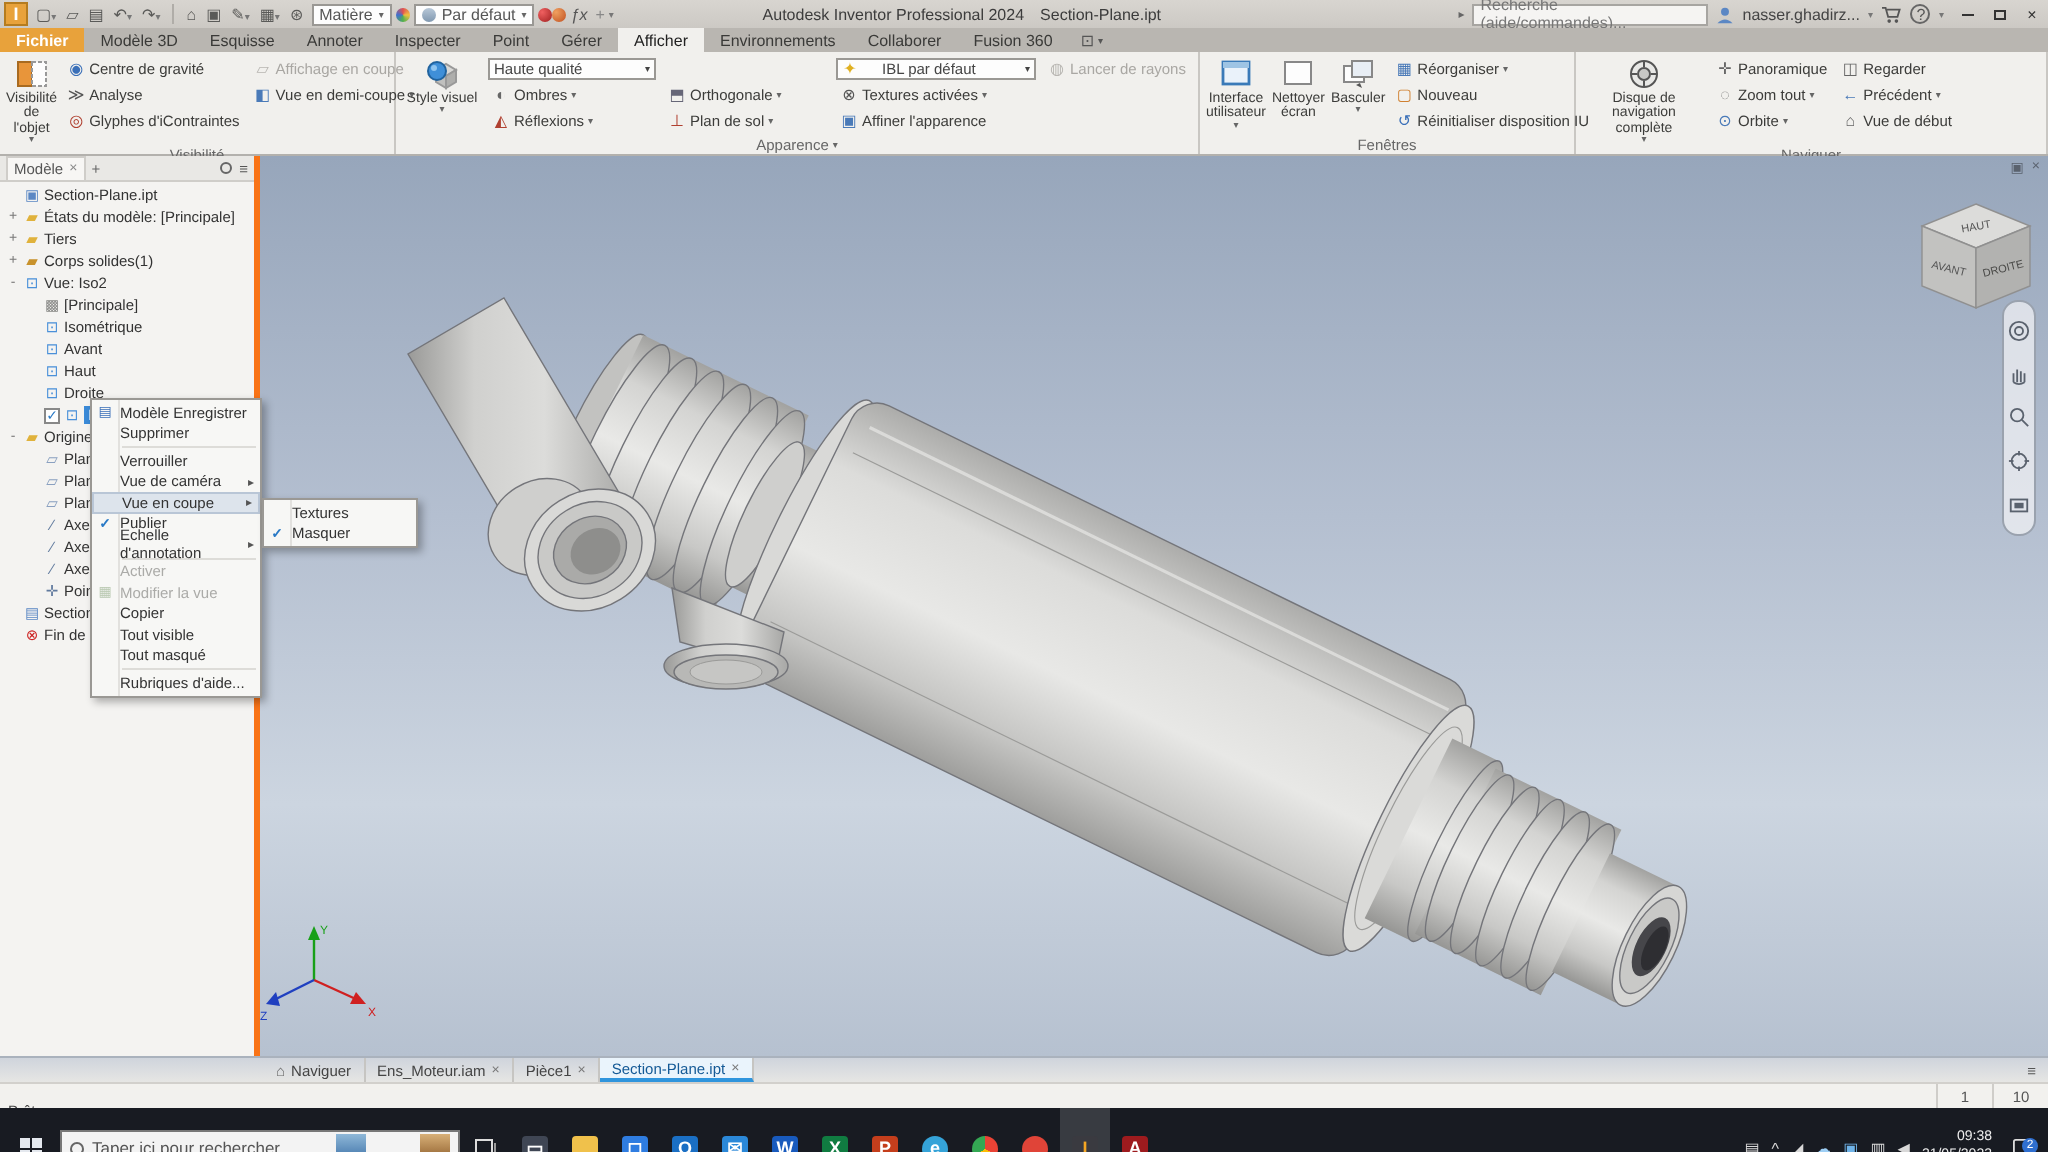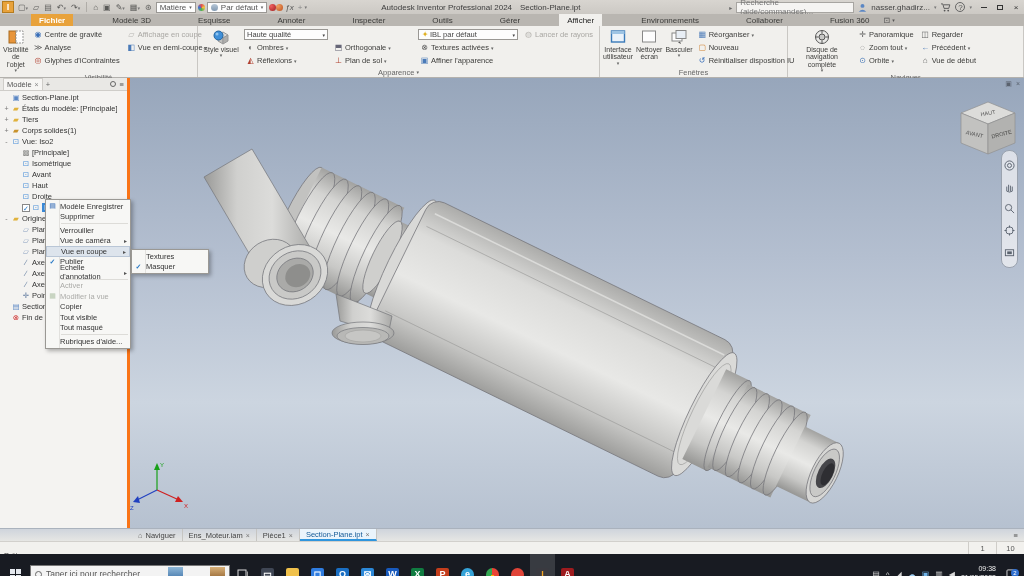--- a/index.html
+++ b/index.html
@@ -19,38 +19,38 @@
   .tb-title { flex:0 0 auto; margin:0 auto; color:#3c3c3c; display:flex; gap:8px; }
   .tb-right { display:flex; align-items:center; gap:4px; margin-left:auto; }
   .searchbox { background:#f5f4f2; border:1px solid #a7a5a1; height:11px; width:118px; display:flex; align-items:center; padding:0 3px; color:#777; }
   .winbtns { display:flex; }
   .winbtn { width:16px; height:13px; display:flex; align-items:center; justify-content:center; color:#333; font-size:8px; }
   .minbar { width:6px; height:1px; background:#333; display:inline-block; }
   .restore { width:6px; height:5px; border:1px solid #333; display:inline-block; }
 
   
   .menubar { position:absolute; left:0; top:14px; width:1024px; height:12px; background:#b9b6b1; display:flex; align-items:stretch; font-size:8px; color:#3a3a38; }
-  .mtab { display:flex; align-items:center; padding:0 8px; cursor:default;margin-left:31px; }
+  .mtab { display:flex; align-items:center; padding:0 8px; cursor:default; }
   .mtab.file { background:#e8a23b; color:#fff; font-weight:bold; }
   .mtab.active { background:#f1f0ed; color:#222; }
   .mtab-extra { margin-left:6px; display:flex; align-items:center; color:#555; gap:2px; }
 
   
   .ribbon { position:absolute; left:0; top:26px; width:1024px; height:52px; background:#f1f0ed; border-bottom:1px solid #b3b1ad; display:flex; }
   .rgroup { height:100%; border-right:1px solid #c9c7c3; display:flex; flex-direction:column; }
   .rbody { flex:1; display:flex; padding:2px 3px 0 3px; gap:3px; }
   .rlabel { height:11px; display:flex; align-items:center; justify-content:center; font-size:7.5px; color:#666; gap:2px; }
   .bigbtn { width:40px; display:flex; flex-direction:column; align-items:center; justify-content:flex-start; text-align:center; font-size:7px; color:#3c3c3a; line-height:1.05; padding-top:1px; }
   .bigbtn .bicon { width:16px; height:16px; margin-bottom:1px; }
   .rcol { display:flex; flex-direction:column; justify-content:flex-start; }
   .ritem { height:13px; display:flex; align-items:center; gap:2px; padding:0 2px; font-size:7.5px; color:#3c3c3a; white-space:nowrap; }
   .ritem.dis { color:#a9a7a3; }
   .ric { width:9px; height:9px; display:inline-flex; align-items:center; justify-content:center; font-size:8px; flex:0 0 9px; }
   .rarr { font-size:5px; color:#666; }
-  .rsel { background:#fdfdfd; border:1px solid #9a9894; height:11px; display:flex; align-items:center; gap:1px; padding:0 2px; font-size:7.5px; color:#444; margin:1px 0; }
+  .rsel { background:#fdfdfd; border:1px solid #9a9894; height:11px; display:flex; align-items:center; gap:12px; padding:0 2px; font-size:7.5px; color:#444; margin:1px 0; }
   .rsel .arr { margin-left:auto; font-size:5px; }
   .agrid { display:grid; grid-template-columns:88px 86px 104px 74px; grid-auto-rows:13px; align-items:center; }
 
   
   .main { position:absolute; left:0; top:78px; width:1024px; height:450px; display:flex; }
   .browser { width:130px; background:#f4f3f1; border-right:3px solid #f97316; display:flex; flex-direction:column; font-size:7.5px; }
   .bheader { height:13px; background:#e9e8e5; border-bottom:1px solid #cfcdc9; display:flex; align-items:center; padding:0 3px; gap:3px; color:#555; }
   .bh-tab { display:flex; gap:3px; align-items:center; background:#f7f6f4; border:1px solid #cfcdc9; border-bottom:none; height:12px; padding:0 3px; }
   .bh-right { margin-left:auto; display:flex; gap:4px; align-items:center; }
   .btree { flex:1; overflow:hidden; padding-top:1px; }
@@ -185,21 +185,21 @@
     </div>
   </div>
 
   <div class="menubar">
     <div id="menu-tabs" style="display:flex">
         <div class="mtab file">Fichier</div>
         <div class="mtab">Modèle 3D</div>
         <div class="mtab">Esquisse</div>
         <div class="mtab">Annoter</div>
         <div class="mtab">Inspecter</div>
-        <div class="mtab">Outils</div>
+        <div class="mtab">Point</div>
         <div class="mtab">Gérer</div>
         <div class="mtab active">Afficher</div>
         <div class="mtab">Environnements</div>
         <div class="mtab">Collaborer</div>
         <div class="mtab">Fusion 360</div>
       </div>
     <div class="mtab-extra">
         <span>⊡</span>
         <span style="font-size:5px">▾</span>
       </div>

